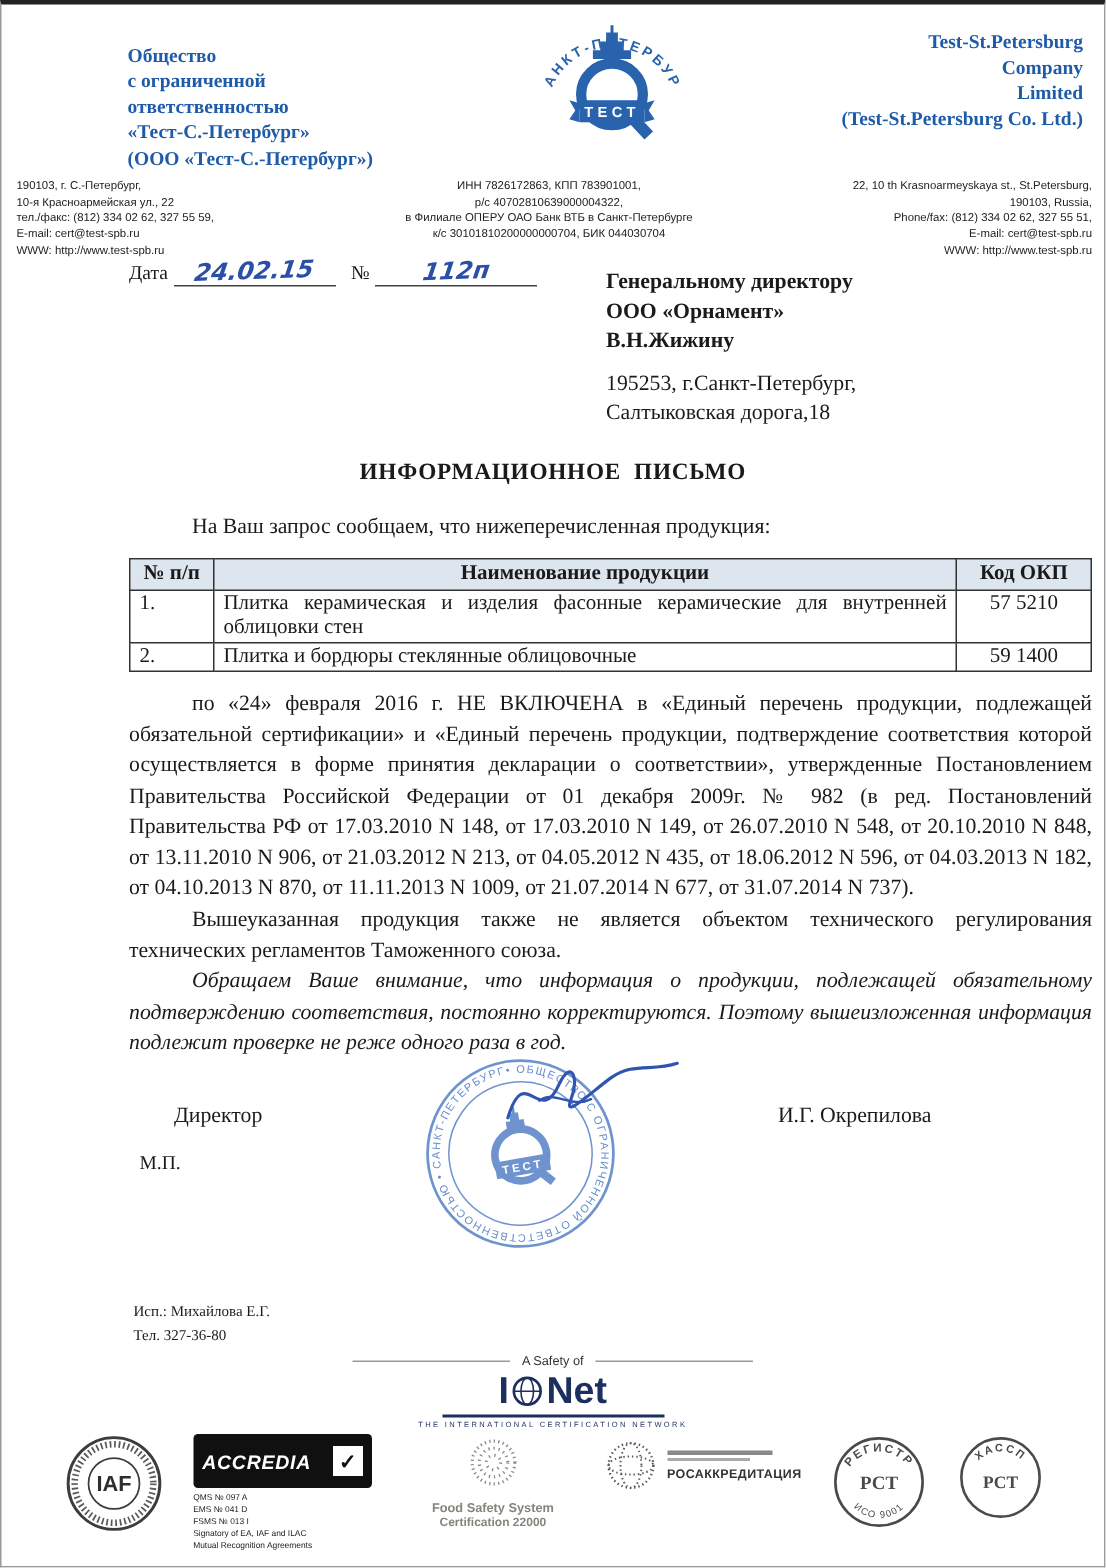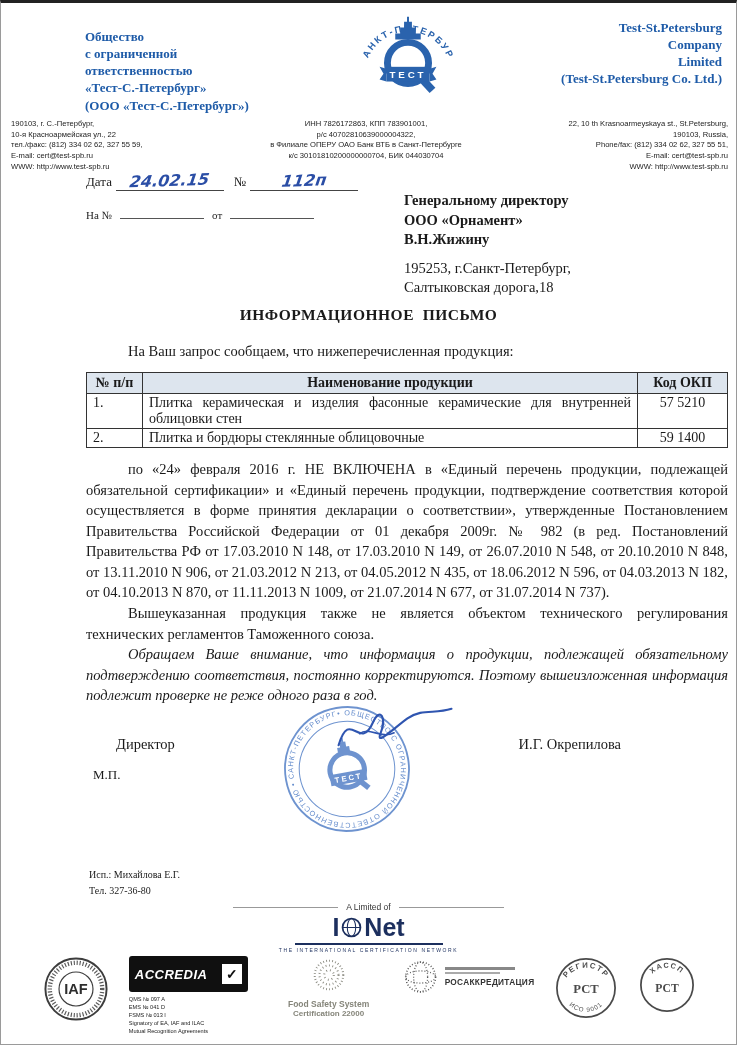--- a/index.html
+++ b/index.html
@@ -29,21 +29,21 @@
   .date-row { position:absolute; left:85px; top:168px; font-size:13px; }
   .date-row .lbl { margin-right:4px; }
   .dateline { display:inline-block; min-width:108px; border-bottom:1.3px solid #444;
     text-align:center; margin-right:10px; }
   .hand { font-family:"DejaVu Sans", sans-serif; font-style:italic; font-weight:bold;
     color:#2b4ea6; font-size:16px; display:inline-block; transform:skewX(-10deg) rotate(-2deg); }
   .ref-row { position:absolute; left:85px; top:204px; font-size:11px; color:#222; }
   .uline { display:inline-block; width:84px; border-bottom:1px solid #555; height:11px; margin:0 8px; }
 
   
-  .recipient { position:absolute; left:403px; top:188px; font-size:14.5px; line-height:1.35; }
+  .recipient { position:absolute; left:403px; top:176px; font-size:14.5px; line-height:1.35; }
   .recipient .names { font-weight:bold; }
   .recipient .addr { margin-top:9px; }
 
   
   .doc-title { position:absolute; left:0; right:0; top:303px; text-align:center;
     font-size:15.5px; font-weight:bold; white-space:pre; letter-spacing:0.5px; }
   .intro { position:absolute; left:85px; top:340px; width:642px; font-size:14.5px; text-indent:42px; }
 
   table.products { position:absolute; left:85px; top:369px; width:642px;
     border-collapse:collapse; font-size:14px; }
@@ -144,23 +144,20 @@
 к/с 30101810200000000704, БИК 044030704</div>
     <div class="c-en preline">22, 10 th Krasnoarmeyskaya st., St.Petersburg,
 190103, Russia,
 Phone/fax: (812) 334 02 62, 327 55 51,
 E-mail: cert@test-spb.ru
 WWW: http://www.test-spb.ru</div>
   </div>
 
   <div class="date-row">
     <span class="lbl">Дата</span><span class="dateline"><span class="hand">24.02.15</span></span><span class="lbl">№</span><span class="dateline"><span class="hand">112п</span></span>
-  </div>
-  <div class="ref-row">
-    <span>На №</span><span class="uline"></span><span>от</span><span class="uline"></span>
   </div>
 
   <div class="recipient">
     <div class="names preline">Генеральному директору
 ООО «Орнамент»
 В.Н.Жижину</div>
     <div class="addr preline">195253, г.Санкт-Петербург,
 Салтыковская дорога,18</div>
   </div>
 
@@ -235,21 +232,21 @@
   </svg>
 
   <div class="executor">
     <div>Исп.: Михайлова Е.Г.</div>
     <div>Тел. 327-36-80</div>
   </div>
 
   <div class="iqnet">
     <div class="partner-row">
       <span class="pline"></span>
-      <span>A Limited of</span>
+      <span>A Safety of</span>
       <span class="pline"></span>
     </div>
     <div class="iqnet-logo">
       <span>I</span>
       <svg width="21" height="21" viewBox="0 0 20 20">
         <circle cx="10" cy="10" r="8.5" stroke="#1c2f5e" stroke-width="1.7" fill="none"></circle>
         <ellipse cx="10" cy="10" rx="4" ry="8.5" stroke="#1c2f5e" stroke-width="1" fill="none"></ellipse>
         <line x1="1.5" y1="10" x2="18.5" y2="10" stroke="#1c2f5e" stroke-width="1"></line>
       </svg>
       <span>Net</span>

